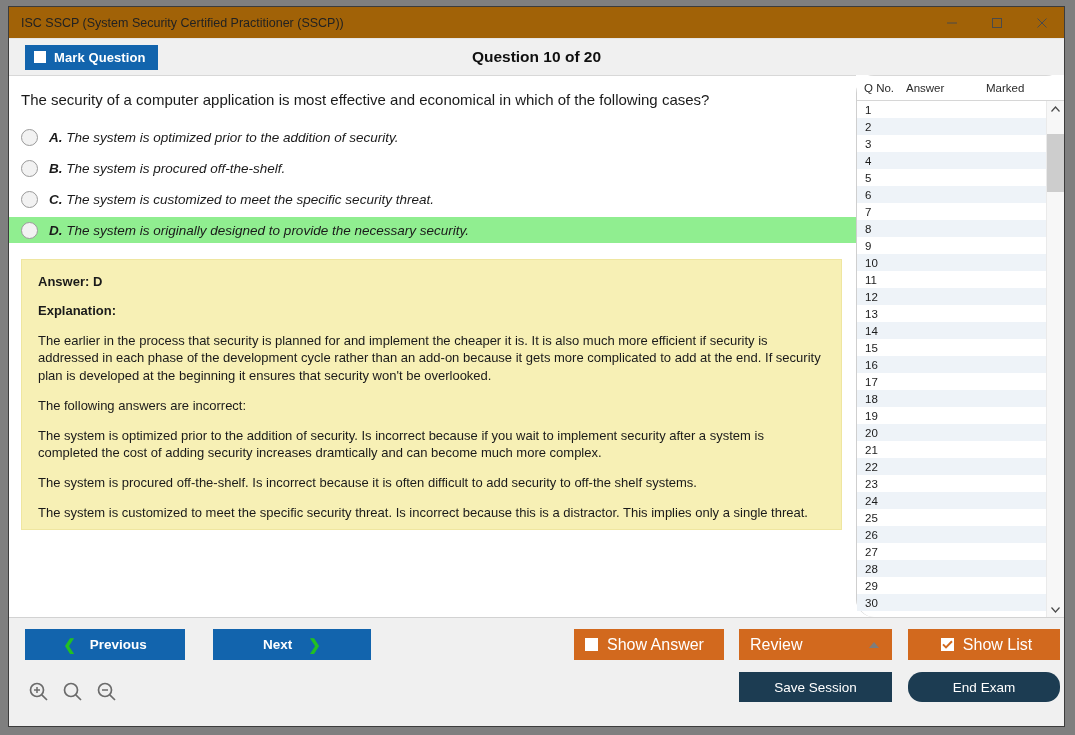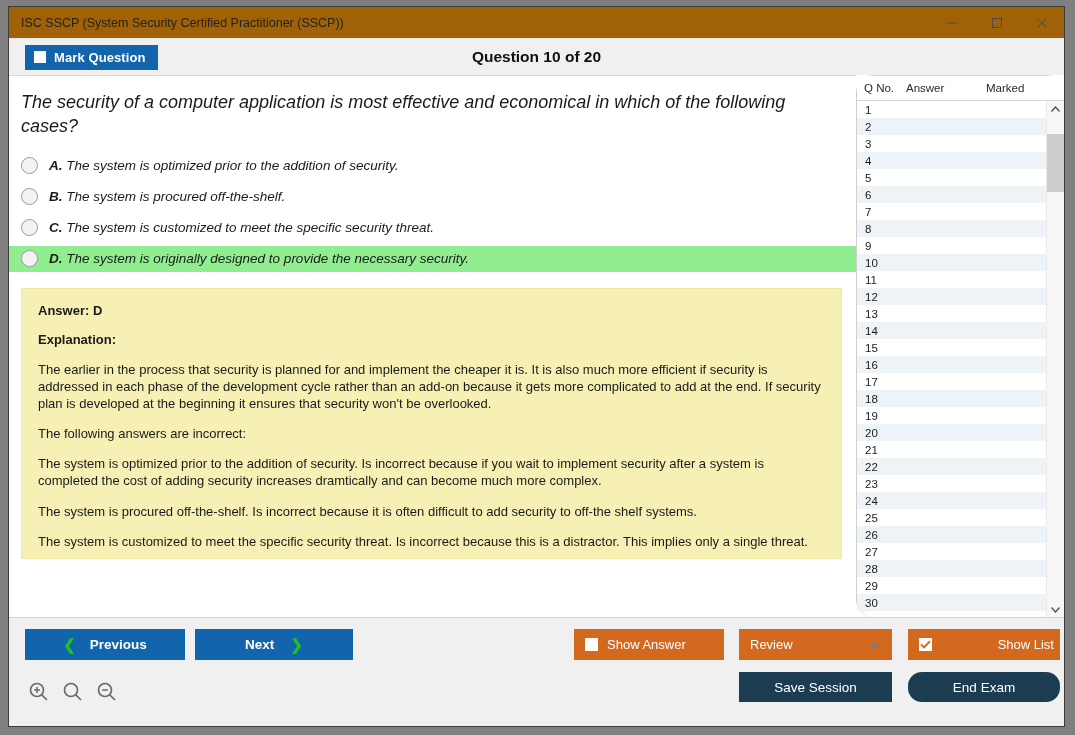--- a/index.html
+++ b/index.html
@@ -97,25 +97,24 @@
   .main {
     position: relative;
     width: 847px;
     flex: 0 0 847px;
     background: #ffffff;
     border-top: 1px solid #d8d8d8;
     overflow: hidden;
   }
   
   .question {
-    font-size: 18px;
+    font-size: 15px;
     color: #1a1a1a;
     padding: 14px 14px 0 12px;
     line-height: 1.35;
-    font-style: italic;
   }
   .options { margin-top: 14px; font-style: italic; }
   .option {
     display: flex;
     align-items: center;
     height: 26px;
     padding-left: 12px;
     margin-bottom: 5px;
     cursor: pointer;
   }
@@ -249,21 +248,21 @@
   .btn-blue {
     background: #1264ad;
     color: #ffffff;
     font-size: 13.5px;
     font-weight: bold;
     height: 31px;
   }
   .btn-orange {
     background: #d2691e;
     color: #ffffff;
-    font-size: 13px;
+    font-size: 16px;
     height: 31px;
   }
   .btn-navy {
     background: #1c3c52;
     color: #ffffff;
     font-size: 13.5px;
     height: 30px;
   }
   .chev { color: #22c022; font-weight: bold; font-size: 15px; }
   .cbox {
@@ -541,36 +540,36 @@
         </div>
       </div>
     </div>
 
     <div class="footer">
       <button class="btn btn-blue" style="left:16px; top:11px; width:160px;">
         <span class="chev">❮</span>
         <span style="margin-left:14px;">Previous</span>
       </button>
 
-      <button class="btn btn-blue" style="left:186px; top:11px; width:158px;">
+      <button class="btn btn-blue" style="left:204px; top:11px; width:158px;">
         <span>Next</span>
         <span class="chev" style="margin-left:16px;">❯</span>
       </button>
 
       <button class="btn btn-orange" style="left:565px; top:11px; width:150px; justify-content:flex-start; padding-left:11px;">
         <span class="cbox"></span>
         <span>Show Answer</span>
       </button>
 
       <button class="btn btn-orange" style="left:730px; top:11px; width:153px; justify-content:space-between; padding:0 13px 0 11px;">
         <span>Review</span>
         <span class="caret-up"></span>
       </button>
 
-      <button class="btn btn-orange" style="left:899px; top:11px; width:152px; justify-content:space-between; padding-left:11px;">
+      <button class="btn btn-orange" style="left:899px; top:11px; width:152px; justify-content:center; padding-left:11px;">
         <span class="cbox">
           <svg width="11" height="9" viewBox="0 0 11 9">
               <path d="M1 4.4 L4 7.4 L10 1.2" fill="none" stroke="#d2691e" stroke-width="2"></path>
             </svg>
         </span>
         <span>Show List</span>
       </button>
 
       <button class="btn btn-navy" style="left:730px; top:54px; width:153px;">
         <span>Save Session</span>

